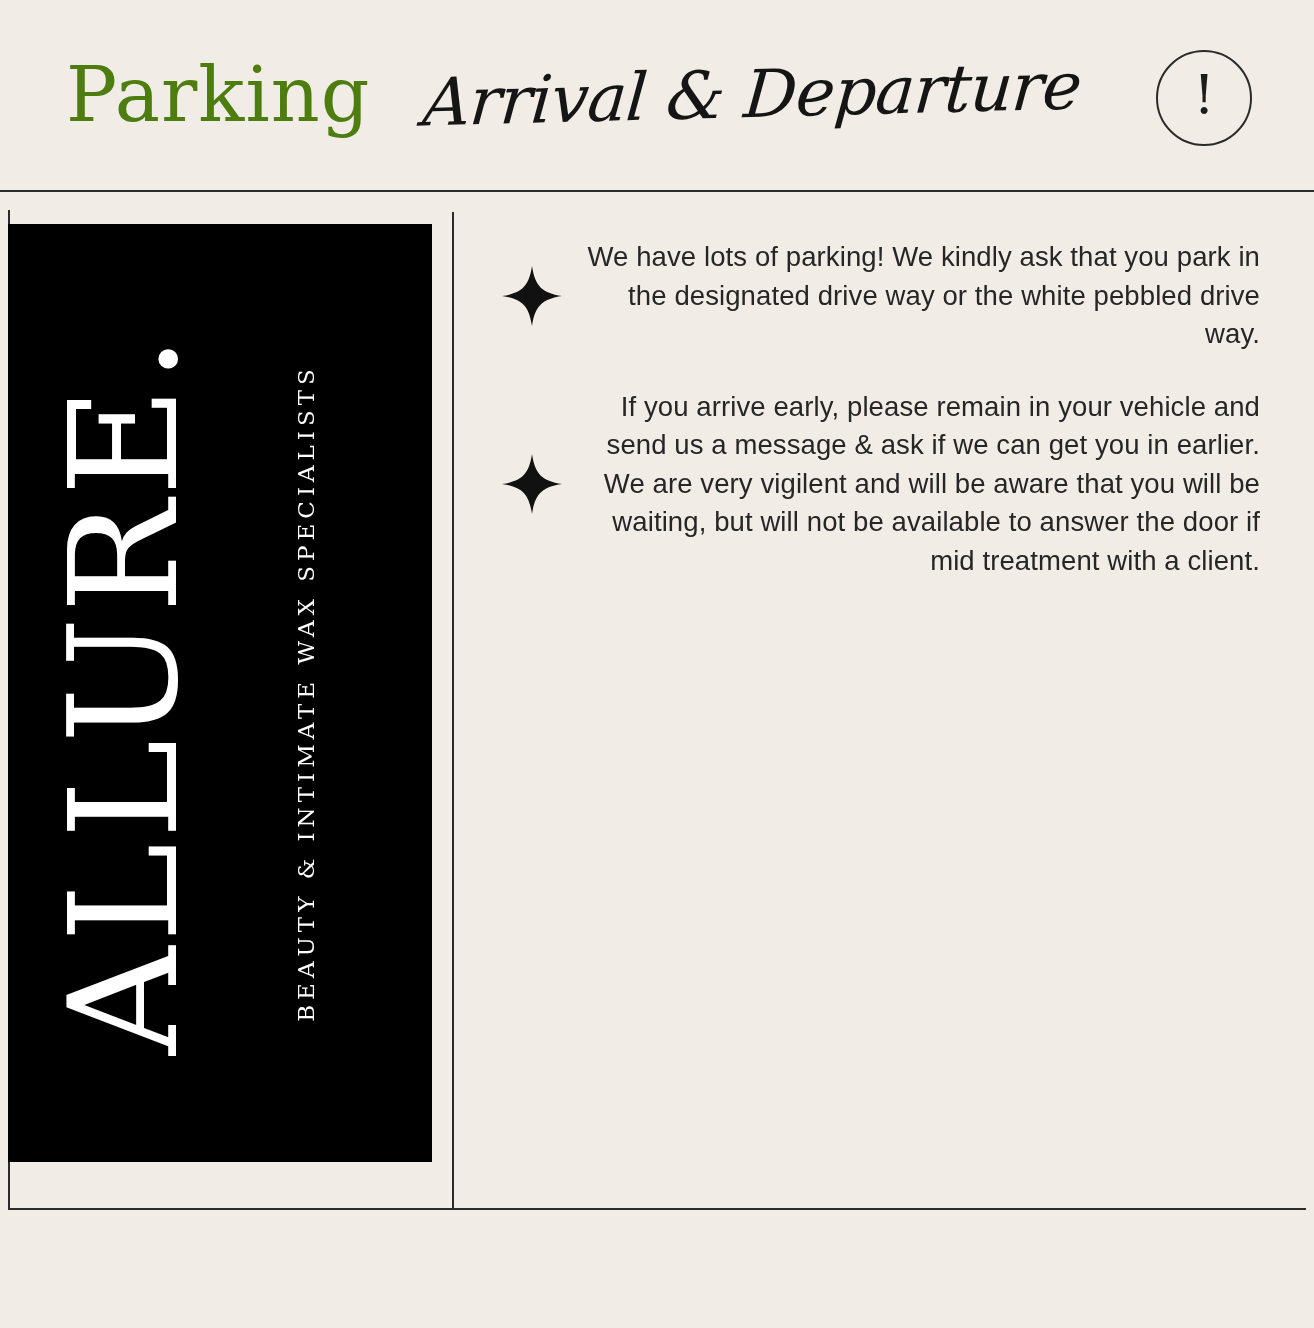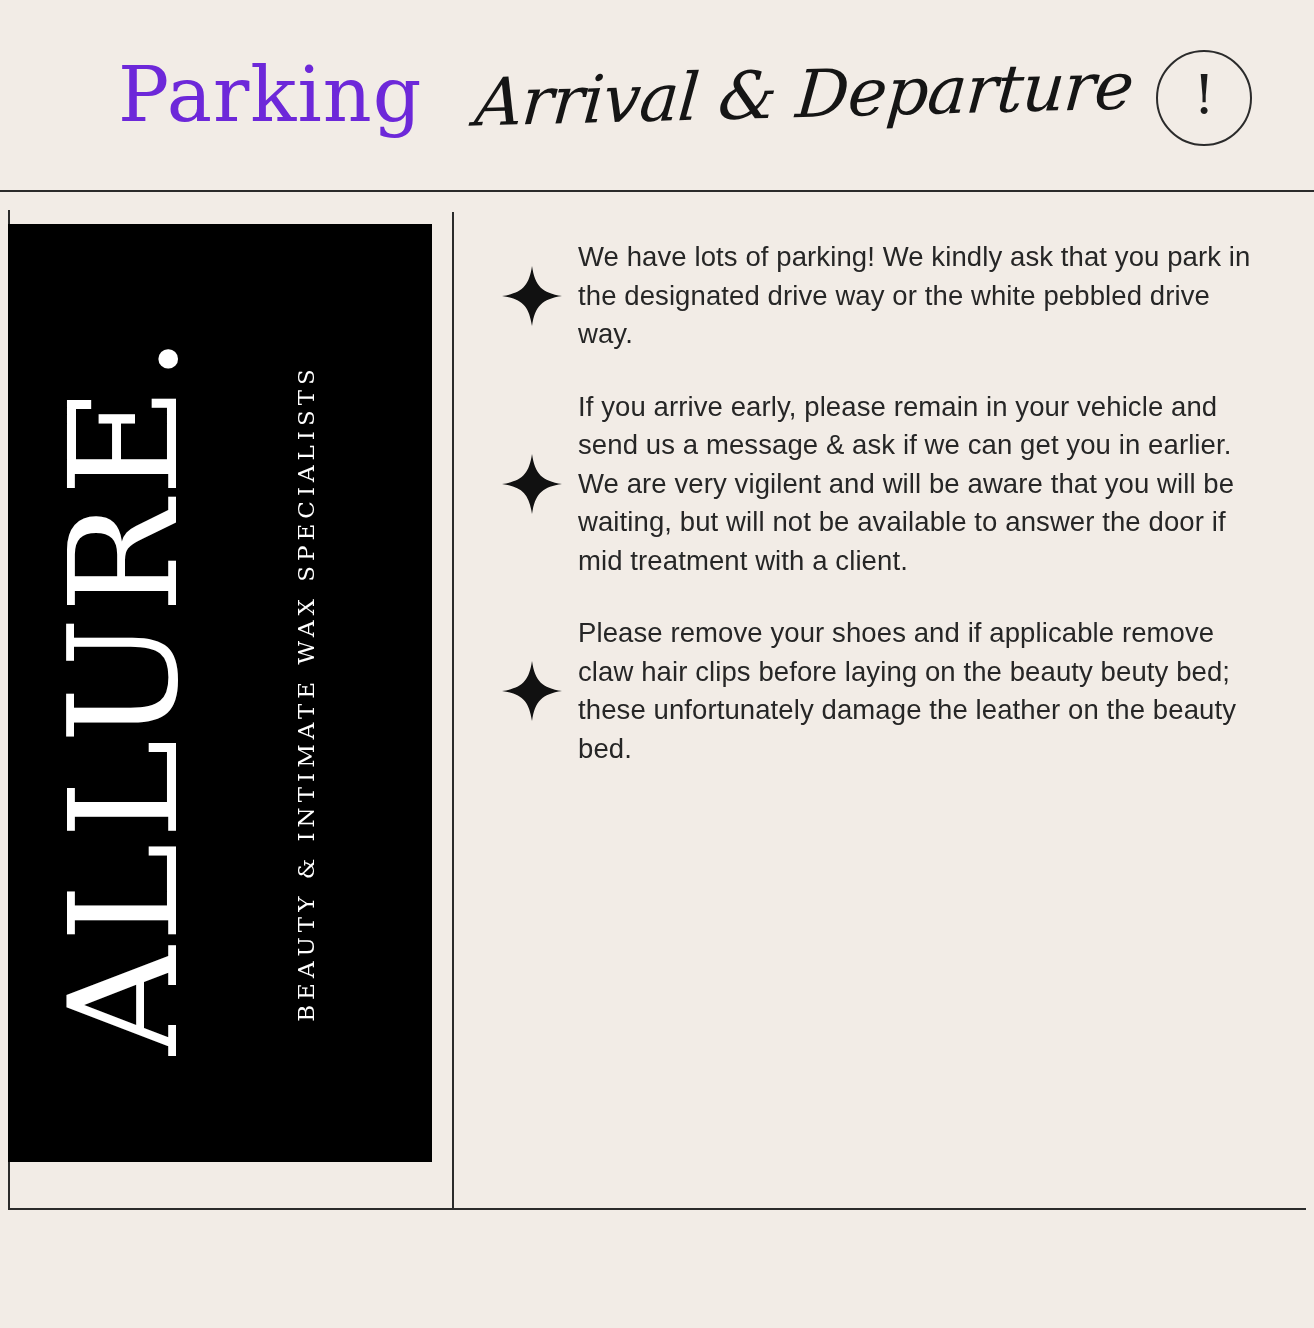--- a/index.html
+++ b/index.html
@@ -36,22 +36,22 @@
     position: absolute;
     left: 0; right: 0; top: 0; bottom: 0;
     display: flex;
     align-items: center;
   }
   .title-main {
     font-family: "DejaVu Serif", serif;
     font-size: 76px;
     font-weight: 400;
     letter-spacing: 1px;
-    color: #6d28d9;
-    margin-left: 118px;
+    color: #4d7c0f;
+    margin-left: 66px;
     line-height: 1;
   }
   .title-script {
     font-family: "DejaVu Serif", serif;
     font-style: italic;
     font-size: 66px;
     font-weight: 400;
     color: #151515;
     margin-left: 54px;
     letter-spacing: -1px;
@@ -140,20 +140,21 @@
     text-align: center;
     margin-left: -300px;
   }
 
   
   .list {
     position: absolute;
     left: 500px;
     top: 238px;
     width: 760px;
+    text-align: right;
   }
   .list-item {
     position: relative;
     display: flex;
     align-items: center;
     margin-bottom: 34px;
   }
   .spark {
     flex: 0 0 64px;
     width: 64px;
@@ -206,25 +207,17 @@
 
     <div class="list-item">
       <div class="spark">
         <svg width="64" height="64" viewBox="0 0 64 64" aria-hidden="true">
           <path d="M32 2 C35 22 42 29 62 32 C42 35 35 42 32 62 C29 42 22 35 2 32 C22 29 29 22 32 2 Z" fill="#111111"></path>
         </svg>
       </div>
       <div class="item-text">If you arrive early, please remain in your vehicle and send us a message &amp; ask if we can get you in earlier. We are very vigilent and will be aware that you will be waiting, but will not be available to answer the door if mid treatment with a client.</div>
     </div>
 
-    <div class="list-item">
-      <div class="spark">
-        <svg width="64" height="64" viewBox="0 0 64 64" aria-hidden="true">
-          <path d="M32 2 C35 22 42 29 62 32 C42 35 35 42 32 62 C29 42 22 35 2 32 C22 29 29 22 32 2 Z" fill="#111111"></path>
-        </svg>
-      </div>
-      <div class="item-text">Please remove your shoes and if applicable remove claw hair clips before laying on the beauty beuty bed; these unfortunately damage the leather on the beauty bed.</div>
-    </div>
 
 
   </div>
 
 </div>
 
 </body></html>

